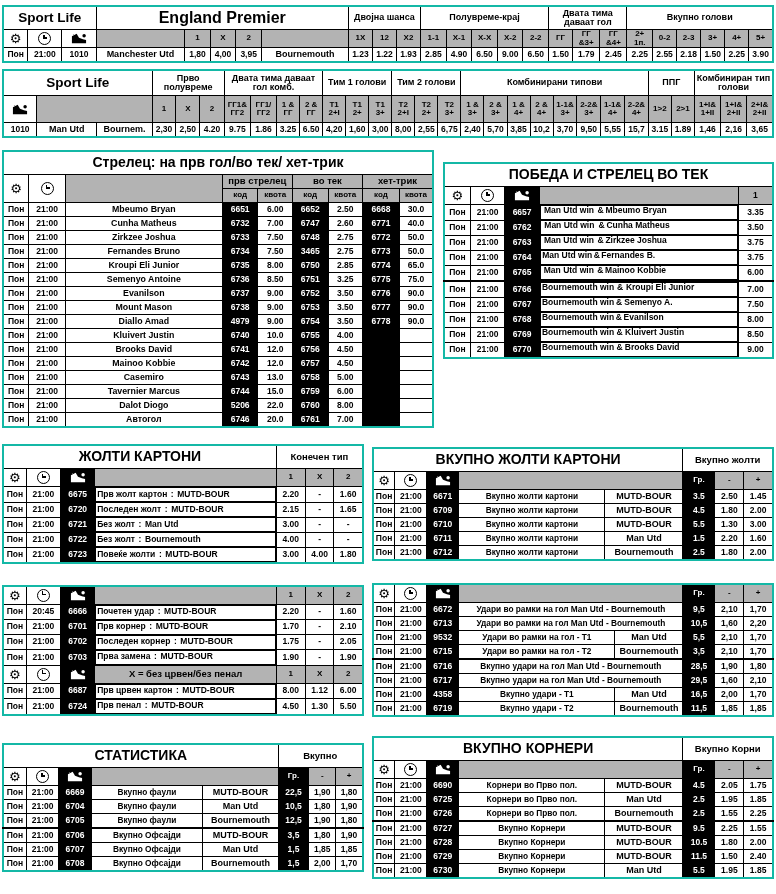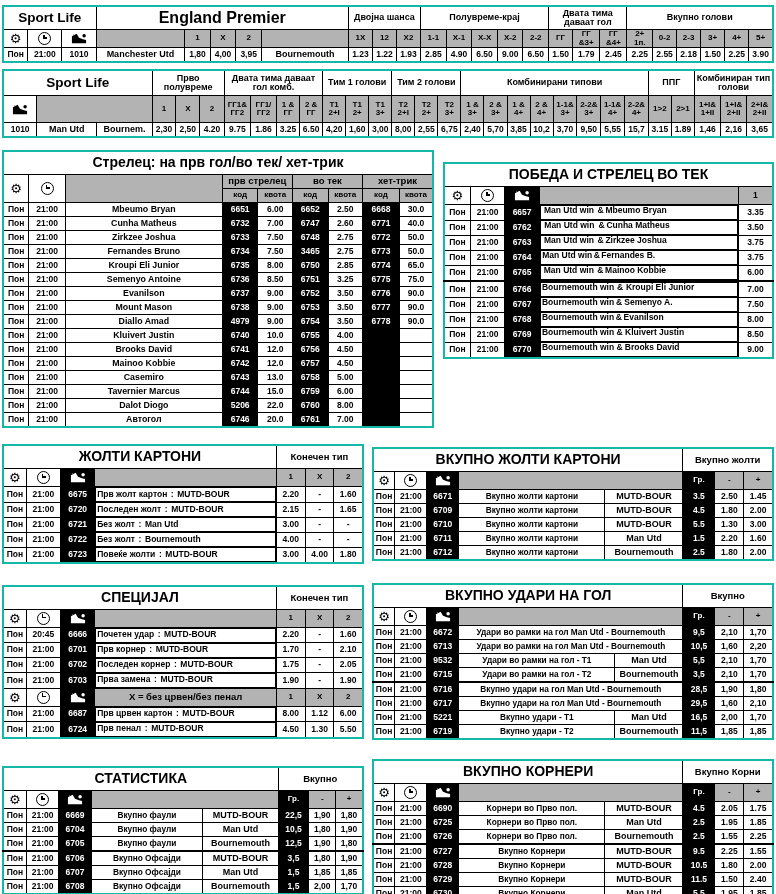--- a/index.html
+++ b/index.html
@@ -844,24 +844,20 @@
         <colgroup id="t7c">
             <col style="width: 6.5%;">
             <col style="width: 9.5%;">
             <col style="width: 9.5%;">
             <col style="width: 50.5%;">
             <col style="width: 8%;">
             <col style="width: 8%;">
             <col style="width: 8%;">
           </colgroup>
         <tbody>
-          <tr>
-            <td colspan="4" class="title">СПЕЦИЈАЛ</td>
-            <td colspan="3" class="gtitle wrapok">Конечен тип</td>
-          </tr>
           <tr class="icorow" id="t7h">
               <td><span class="ic gear">⚙</span></td>
               <td><span class="ic clockface"></span></td>
               <td class="blk"><svg class="ic boot" width="16" height="11" viewBox="0 0 20 14">
     <path d="M1 4 L7 1 L10 6 L15 8 L19 9 L19 13 L1 13 Z" fill="currentColor"></path>
     <circle cx="16.5" cy="3.5" r="2.2" fill="currentColor"></circle>
     <line x1="3" y1="2" x2="13" y2="12" stroke="currentColor" stroke-width="1"></line>
   </svg></td>
               <td class="grey"></td>
               <td class="grey colh">1</td>
@@ -986,24 +982,20 @@
             <col style="width: 5.5%;">
             <col style="width: 8%;">
             <col style="width: 8%;">
             <col style="width: 39%;">
             <col style="width: 17%;">
             <col style="width: 8%;">
             <col style="width: 7.2%;">
             <col style="width: 7.3%;">
           </colgroup>
         <tbody>
-          <tr>
-            <td colspan="5" class="title">ВКУПНО УДАРИ НА ГОЛ</td>
-            <td colspan="3" class="gtitle wrapok">Вкупно</td>
-          </tr>
           <tr class="icorow" id="t8h">
               <td><span class="ic gear">⚙</span></td>
               <td><span class="ic clockface"></span></td>
               <td class="blk"><svg class="ic boot" width="16" height="11" viewBox="0 0 20 14">
     <path d="M1 4 L7 1 L10 6 L15 8 L19 9 L19 13 L1 13 Z" fill="currentColor"></path>
     <circle cx="16.5" cy="3.5" r="2.2" fill="currentColor"></circle>
     <line x1="3" y1="2" x2="13" y2="12" stroke="currentColor" stroke-width="1"></line>
   </svg></td>
               <td class="grey" colspan="2"></td>
               <td class="blk colh">Гр.</td>
@@ -1064,21 +1056,21 @@
               <td class="dot">21:00</td>
               <td class="blk">6717</td>
               <td class="bn" colspan="2">Вкупно удари на гол Man Utd - Bournemouth</td>
               <td class="blk">29,5</td>
               <td>1,60</td>
               <td class="dot">2,10</td>
             </tr>
             <tr>
               <td>Пон</td>
               <td class="dot">21:00</td>
-              <td class="blk">5221</td>
+              <td class="blk">4358</td>
               <td class="bn">Вкупно удари - Т1</td>
               <td class="team">Man Utd</td>
               <td class="blk">16,5</td>
               <td>2,00</td>
               <td class="dot">1,70</td>
             </tr>
             <tr>
               <td>Пон</td>
               <td class="dot">21:00</td>
               <td class="blk">6719</td>

